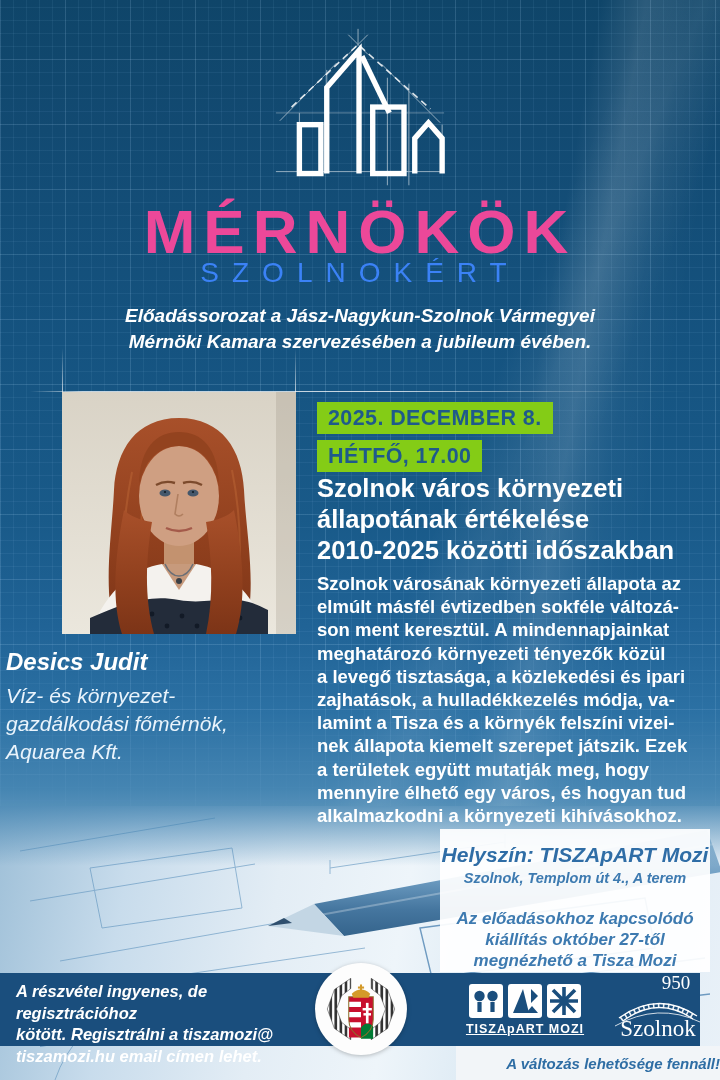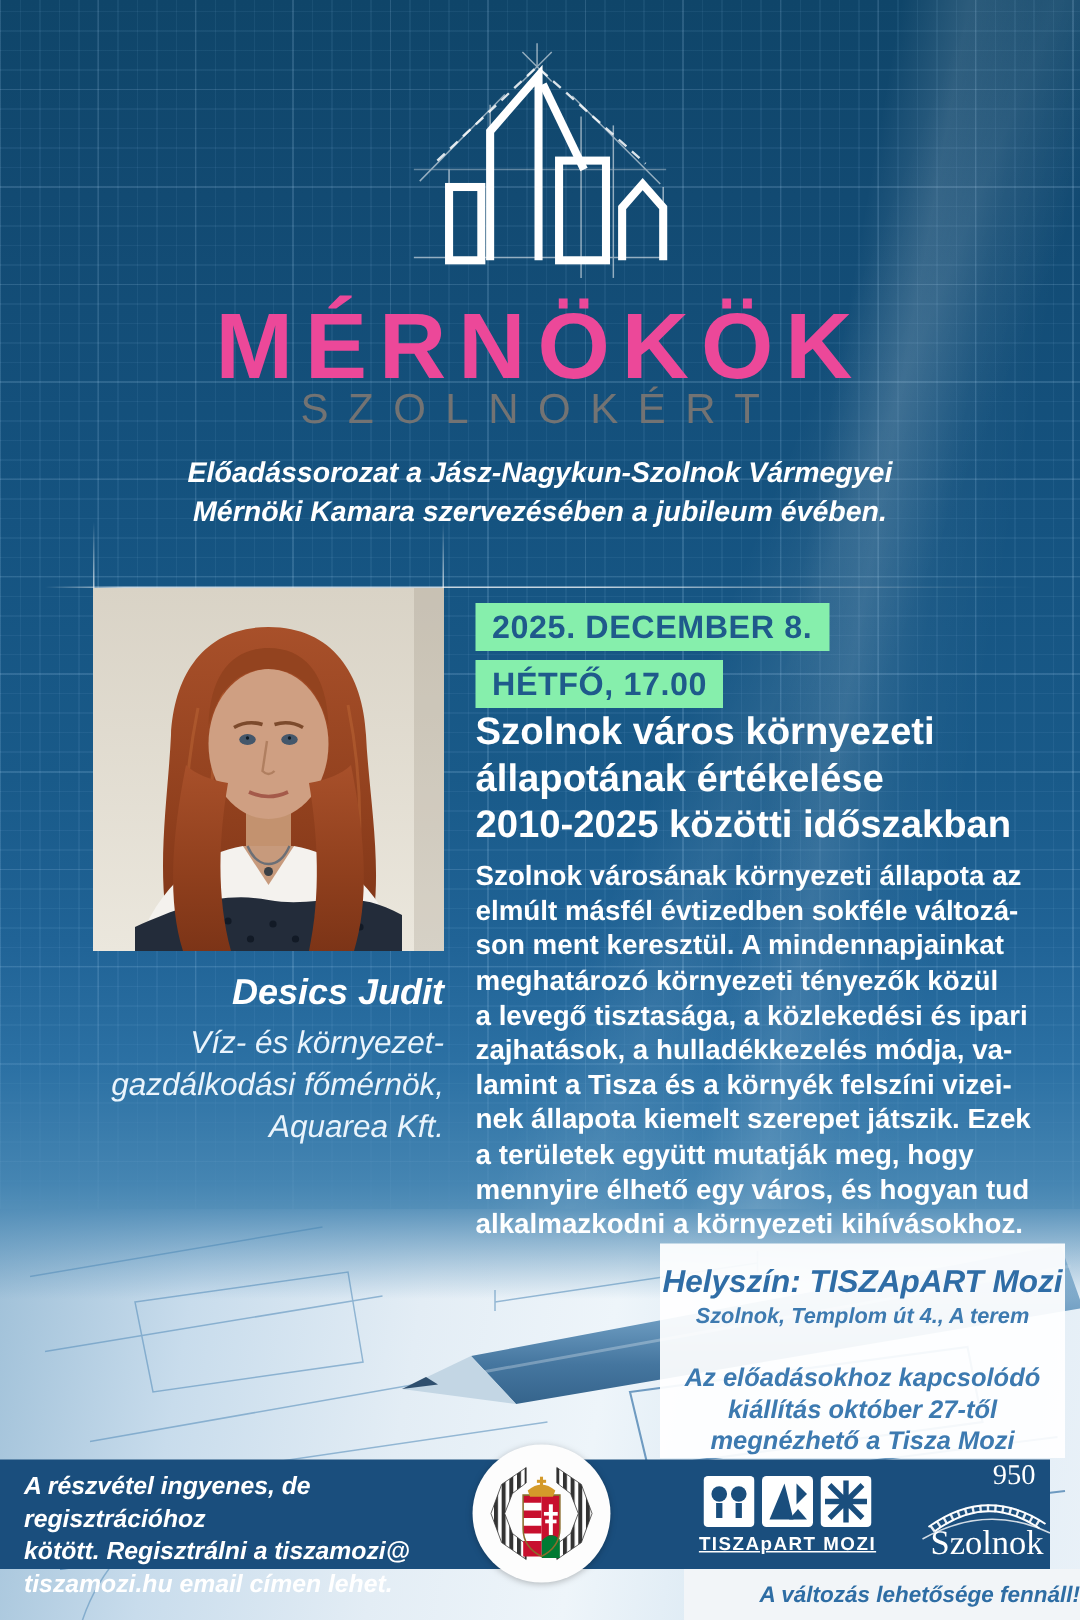--- a/index.html
+++ b/index.html
@@ -27,38 +27,38 @@
       background:linear-gradient(100deg,#9fc0d8 0%,#c8dcec 18%,#e3edf5 38%,
         #eef5fa 55%,#d8e7f2 72%,#e9f1f8 100%);}
   .blueprint .fade{position:absolute;left:0;top:0;width:100%;height:60px;
       background:linear-gradient(180deg, rgba(69,133,178,.85), rgba(69,133,178,0));}
   .pencil{position:absolute;left:262px;top:8px;}
 
   .logo{position:absolute;left:272px;top:26px;}
   .title1{position:absolute;left:0;top:196px;width:720px;text-align:center;
       color:#ec4899;font-size:62px;font-weight:800;letter-spacing:8px;}
   .title2{position:absolute;left:0;top:257px;width:720px;text-align:center;
-      color:#737373;font-size:28px;font-weight:500;letter-spacing:13px;}
+      color:#3b82f6;font-size:28px;font-weight:500;letter-spacing:13px;}
   .subtitle{position:absolute;left:0;top:303px;width:720px;text-align:center;
       color:#fff;font-style:italic;font-weight:700;font-size:19px;line-height:26px;}
 
   .guide{position:absolute;background:rgba(255,255,255,.0);}
   .guide-h{left:30px;top:391px;width:660px;height:1px;
       background:linear-gradient(90deg,transparent,rgba(255,255,255,.75) 8% 55%,rgba(255,255,255,.2) 80%,transparent);}
   .guide-v{top:348px;width:1px;height:52px;
       background:linear-gradient(180deg,transparent,rgba(255,255,255,.8));}
 
   .photo{position:absolute;left:62px;top:392px;width:234px;height:242px;overflow:hidden;}
 
-  .speaker{position:absolute;left:6px;top:648px;width:290px;text-align:right;color:#fff;}
+  .speaker{position:absolute;left:6px;top:648px;width:290px;text-align:left;color:#fff;}
   .speaker .name{font-size:24px;font-weight:800;font-style:italic;margin-bottom:6px;}
   .speaker .role{font-size:21px;font-style:italic;color:#eaf4fc;line-height:28px;}
 
   .dates{position:absolute;left:317px;top:402px;}
-  .badge{display:table;background:#86efac;color:#1f5a8b;font-weight:800;
+  .badge{display:table;background:#84cc16;color:#1f5a8b;font-weight:800;
       font-size:21.5px;letter-spacing:.4px;padding:4px 11px 3px;margin-bottom:6px;}
 
   .talk-title{position:absolute;left:317px;top:473px;width:402px;
       color:#fff;font-size:25.5px;font-weight:800;line-height:31px;}
   .desc{position:absolute;left:317px;top:572px;width:404px;
       color:#fff;font-size:18.5px;font-weight:600;line-height:23.2px;}
 
   .venue{position:absolute;left:440px;top:829px;width:270px;height:143px;
       background:rgba(255,255,255,.93);text-align:center;padding-top:14px;}
   .venue .v-title{color:#2f6da6;font-style:italic;font-weight:700;font-size:21px;}

